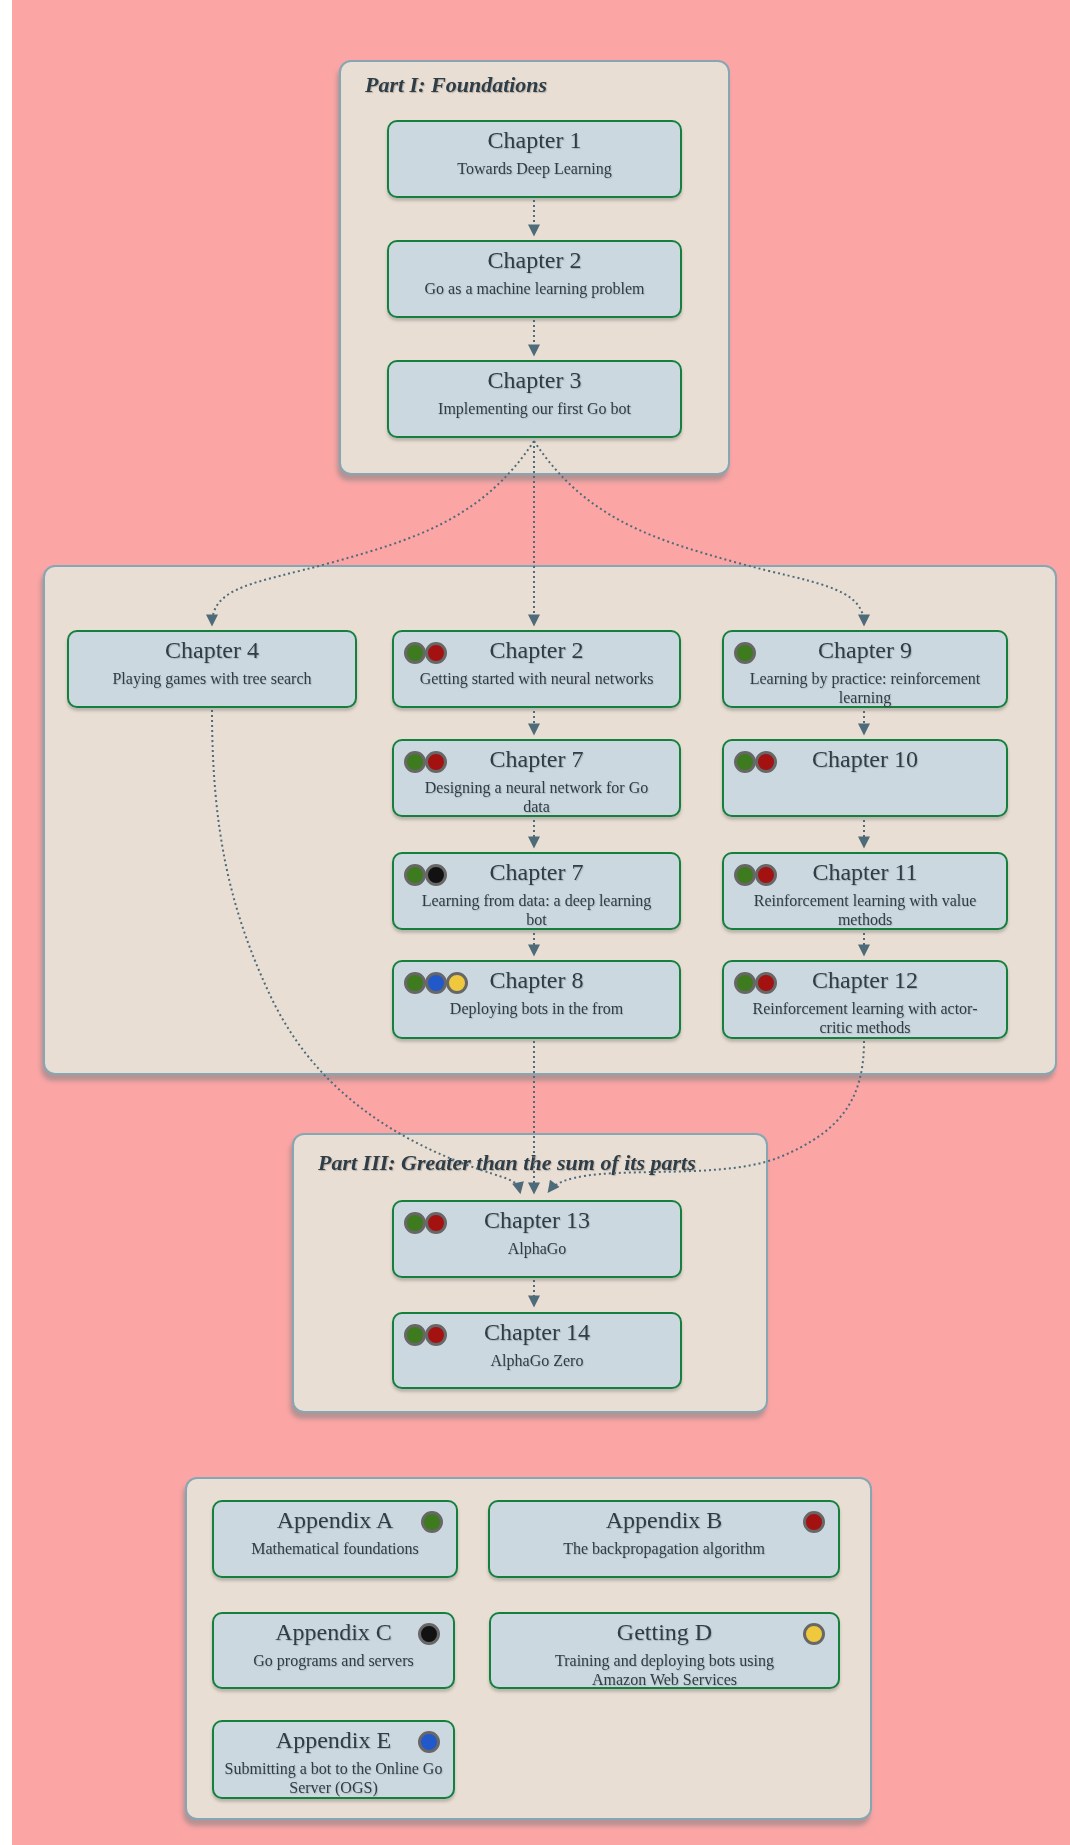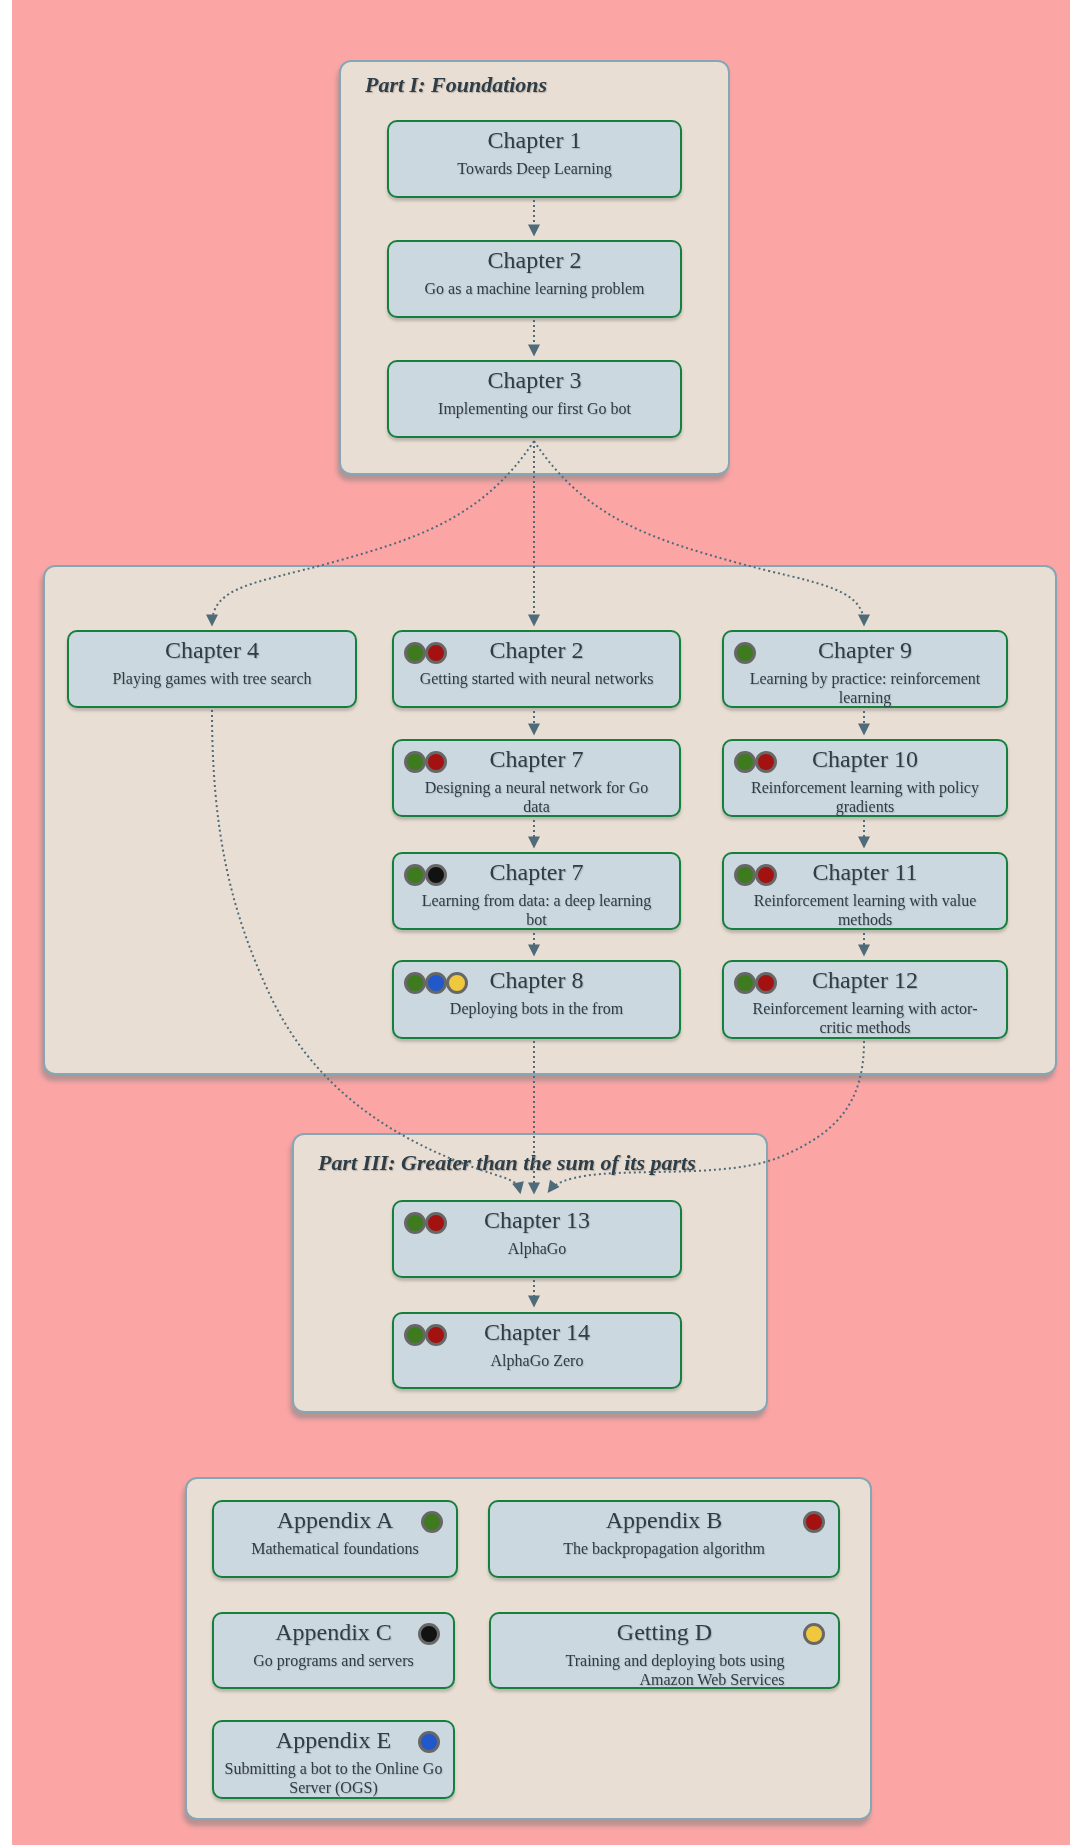--- a/index.html
+++ b/index.html
@@ -27,21 +27,21 @@
     box-sizing:border-box; text-align:center;
   }
   .chtitle {
     margin-top:5px; font-size:24px; line-height:1.15; color:#2e3d46;
     text-shadow:1px 1px 1px rgba(90,90,90,0.3);
   }
   .chsub {
     margin-top:4px; font-size:16px; line-height:1.22; color:#2e3d46;
     padding:0 22px; text-shadow:1px 1px 1px rgba(90,90,90,0.25);
   }
-  .chsub.narrow { max-width:240px; padding:0; margin-left:auto; margin-right:auto;text-align:right; }
+  .chsub.narrow { max-width:240px; padding:0; margin-left:auto; margin-right:auto; }
   .chsub.pad-sm { padding:0 10px; }
   .dots { position:absolute; left:10px; top:10px; display:flex; }
   .dots-right { left:auto; right:13px; top:9px; }
   .dot {
     width:16px; height:16px; border-radius:50%;
     border:3px solid #676767; display:inline-block;
   }
   .dot + .dot { margin-left:-1px; }
   svg.arrows { position:absolute; left:0; top:0; pointer-events:none; }
 </style>
@@ -118,21 +118,20 @@
       </div>
     <div class="chtitle">Chapter 9</div>
     <div class="chsub">Learning by practice: reinforcement learning</div>
   </div>
   <div class="chbox" style="left:710px;top:739px;width:286px;height:78px;">
     <div class="dots">
         <span class="dot" style="background: rgb(62, 123, 31);"></span>
         <span class="dot" style="background: rgb(163, 17, 17);"></span>
       </div>
     <div class="chtitle">Chapter 10</div>
-    <div class="chsub">Reinforcement learning with policy gradients</div>
   </div>
   <div class="chbox" style="left:710px;top:852px;width:286px;height:78px;">
     <div class="dots">
         <span class="dot" style="background: rgb(62, 123, 31);"></span>
         <span class="dot" style="background: rgb(163, 17, 17);"></span>
       </div>
     <div class="chtitle">Chapter 11</div>
     <div class="chsub">Reinforcement learning with value methods</div>
   </div>
   <div class="chbox" style="left:710px;top:960px;width:286px;height:79px;">

